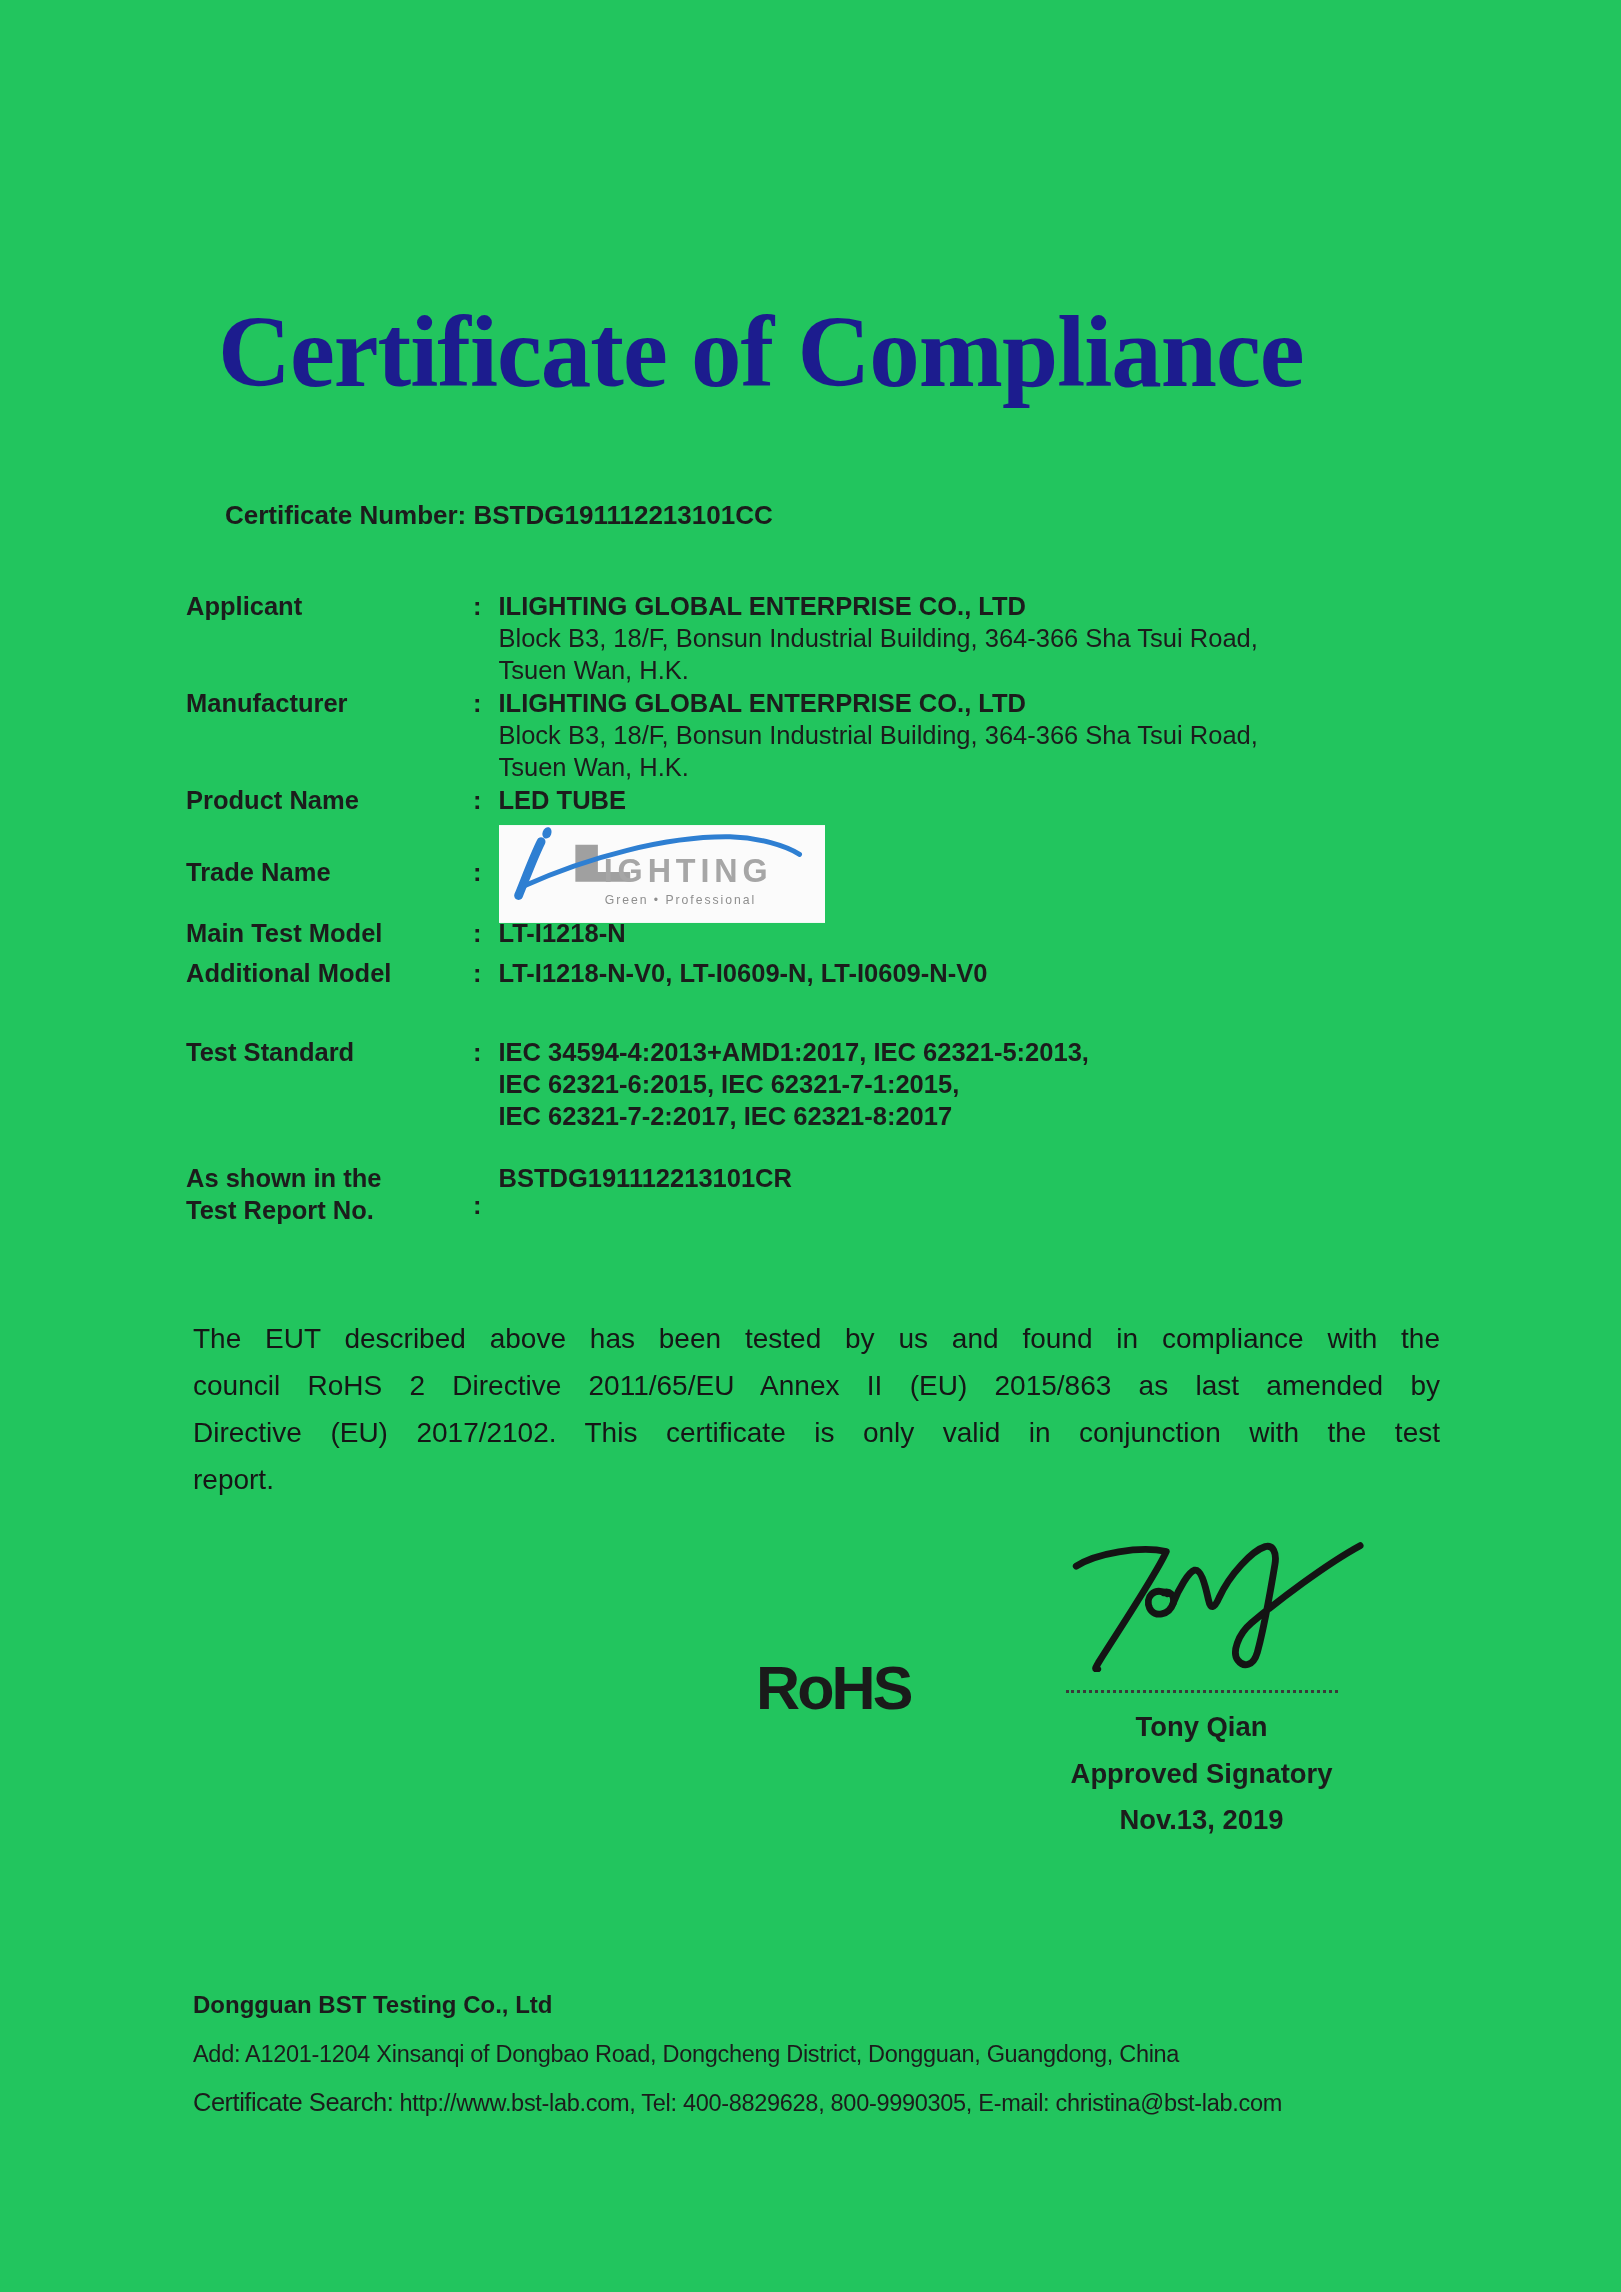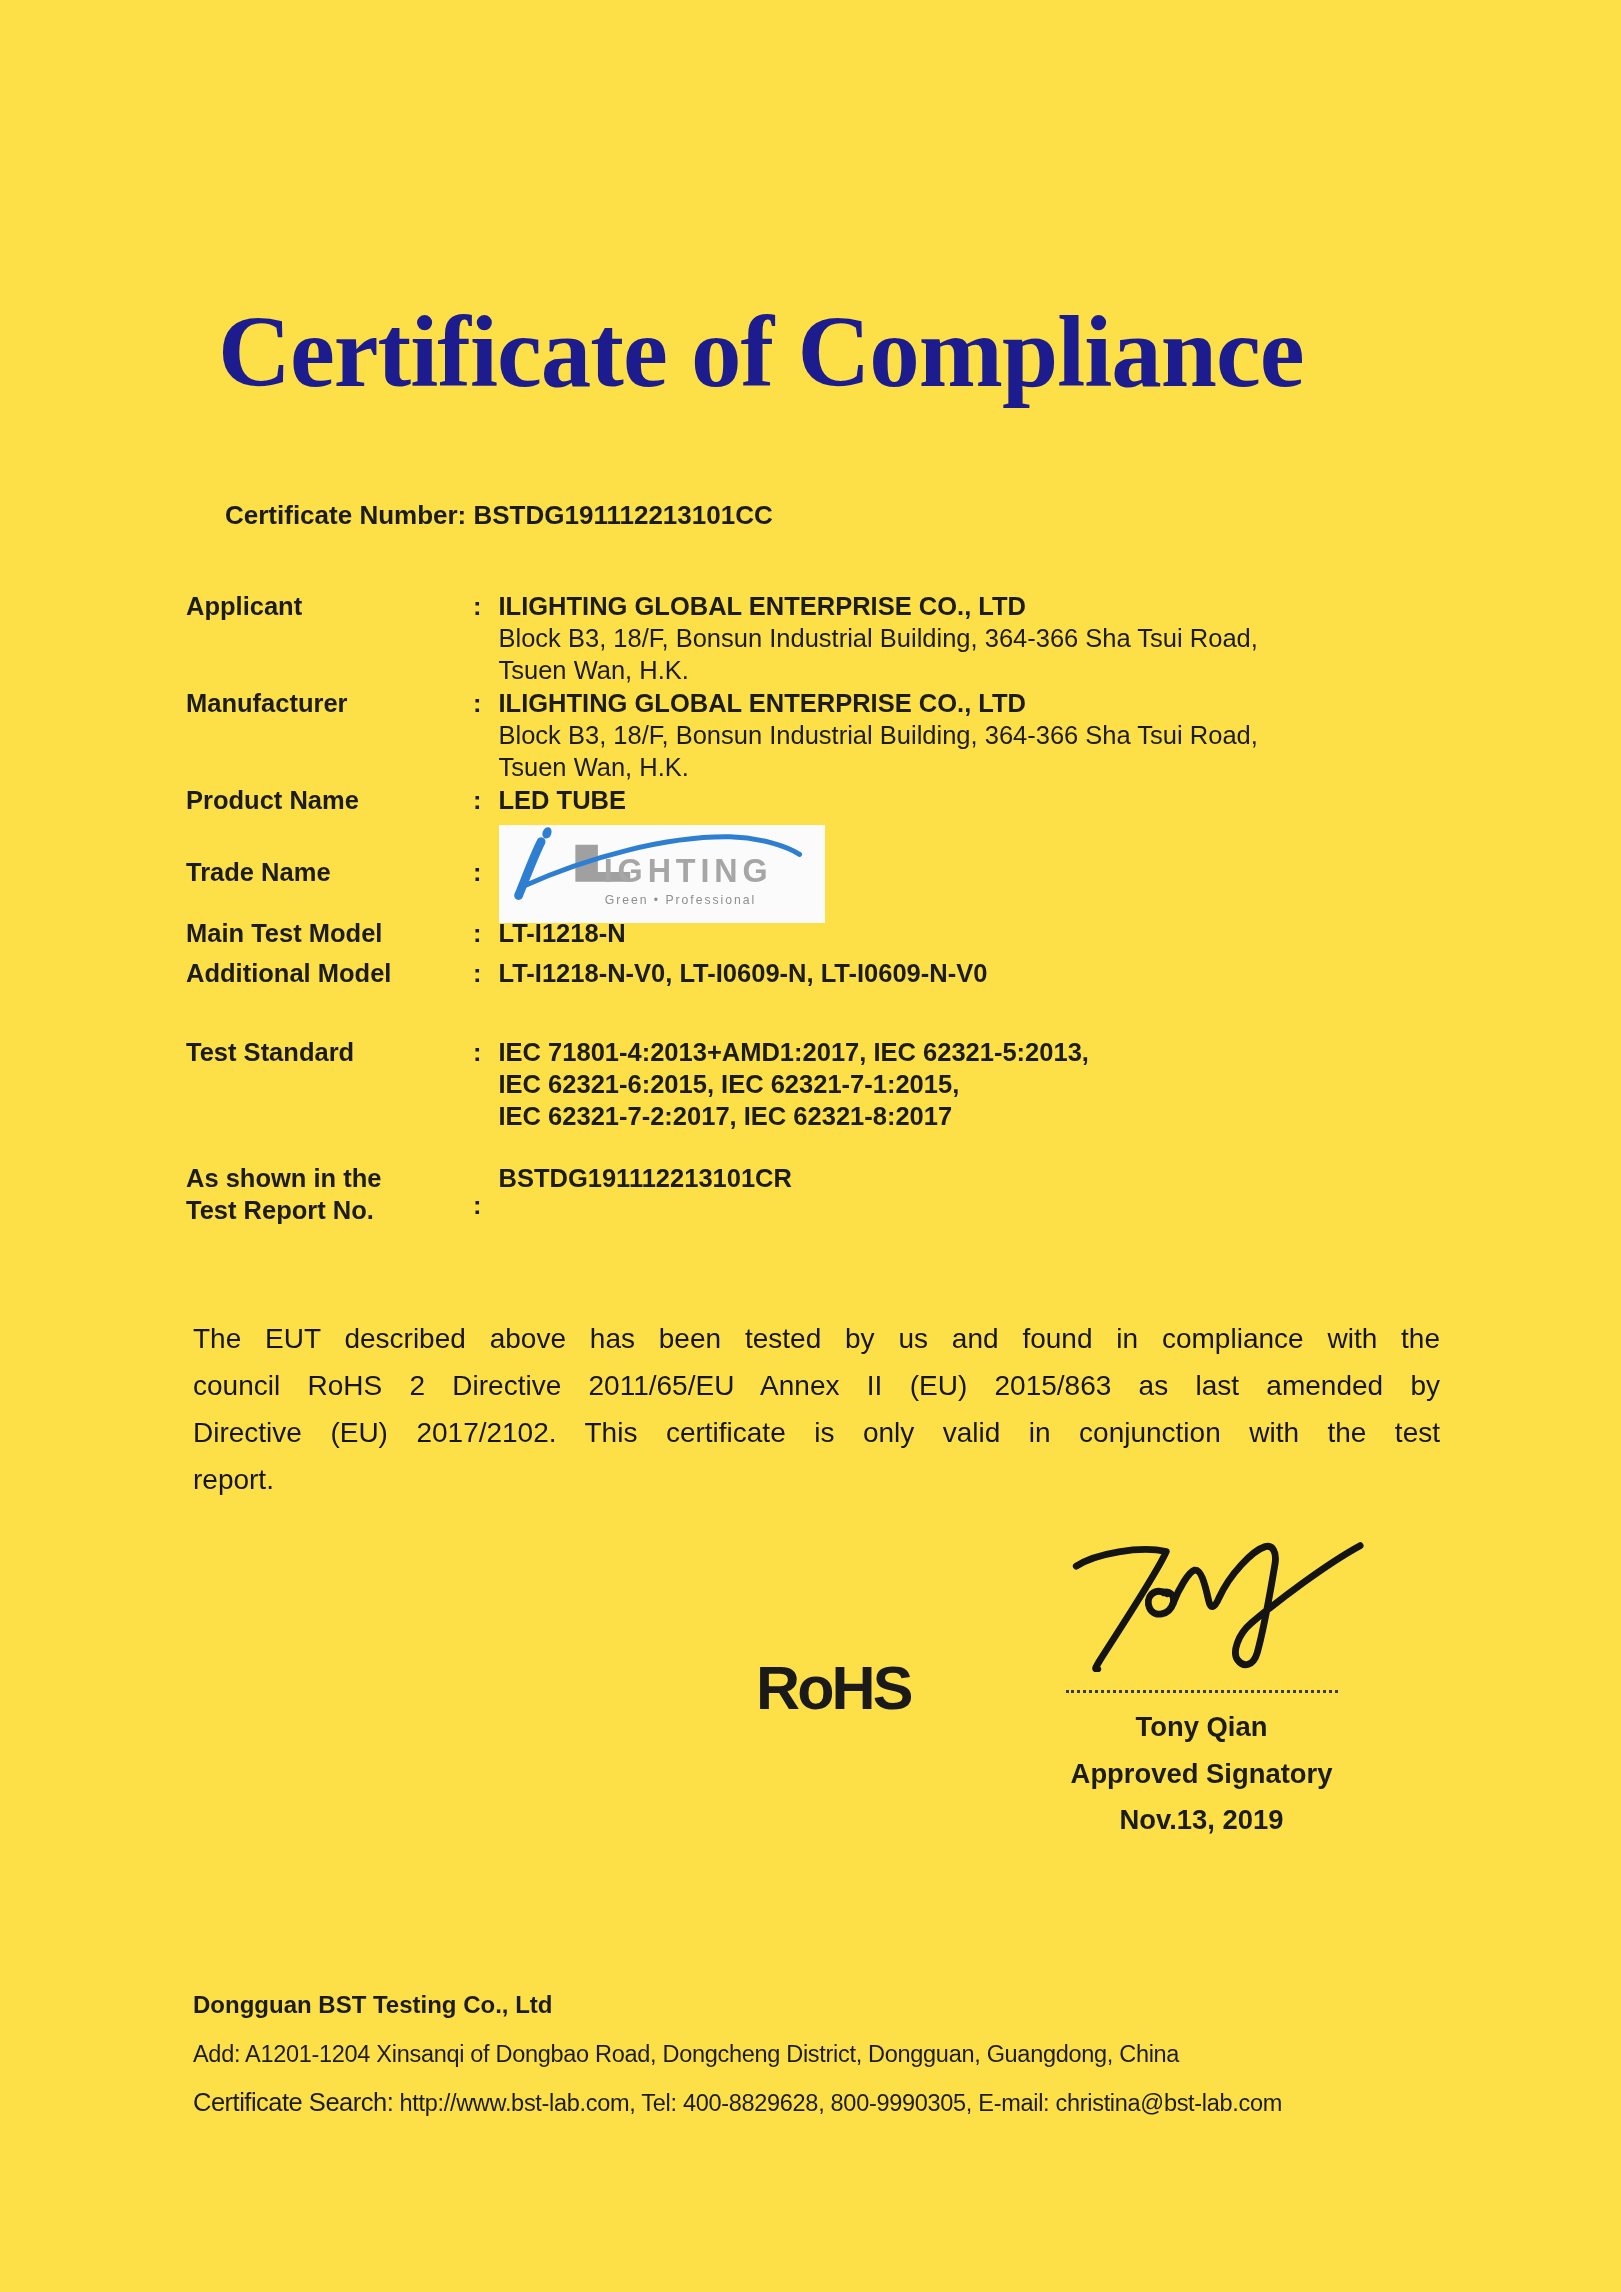--- a/index.html
+++ b/index.html
@@ -1,19 +1,19 @@
 <!DOCTYPE html>
 <html><head>
 <meta charset="utf-8">
 <style>
   html,body{margin:0;padding:0;background:#e8e8e8;}
   .page{
     position:relative;
     width:1621px;height:2293px;
-    background:#fde047;
+    background:#22c55e;
     font-family:"Liberation Sans","DejaVu Sans",sans-serif;
     color:#1c1c1c;
     overflow:hidden;
     margin:0 auto;
   }
   .abs{position:absolute;}
   
   .title{
     left:218px;top:294px;
     font-family:"Liberation Serif","DejaVu Serif",serif;
@@ -151,21 +151,21 @@
     <div class="colon">:</div>
     <div class="val">
         <div class="b">LT-I1218-N-V0, LT-I0609-N, LT-I0609-N-V0</div>
       </div>
   </div>
 
   <div class="row" style="top:1036px">
     <div class="lbl">Test Standard</div>
     <div class="colon">:</div>
     <div class="val">
-      <div class="b">IEC 71801-4:2013+AMD1:2017, IEC 62321-5:2013,</div>
+      <div class="b">IEC 34594-4:2013+AMD1:2017, IEC 62321-5:2013,</div>
       <div class="b">IEC 62321-6:2015, IEC 62321-7-1:2015,</div>
       <div class="b">IEC 62321-7-2:2017, IEC 62321-8:2017</div>
     </div>
   </div>
 
   <div class="row" style="top:1162px">
     <div class="lbl">
       <div>As shown in the</div>
       <div>Test Report No.</div>
     </div>

